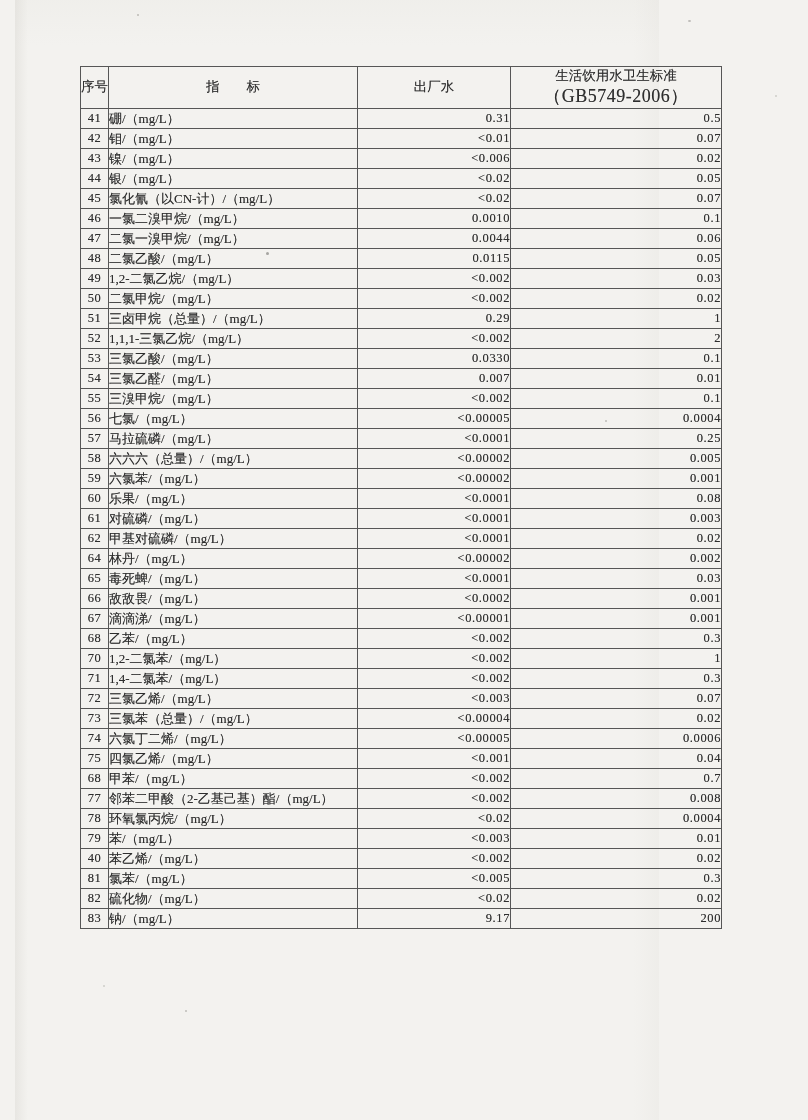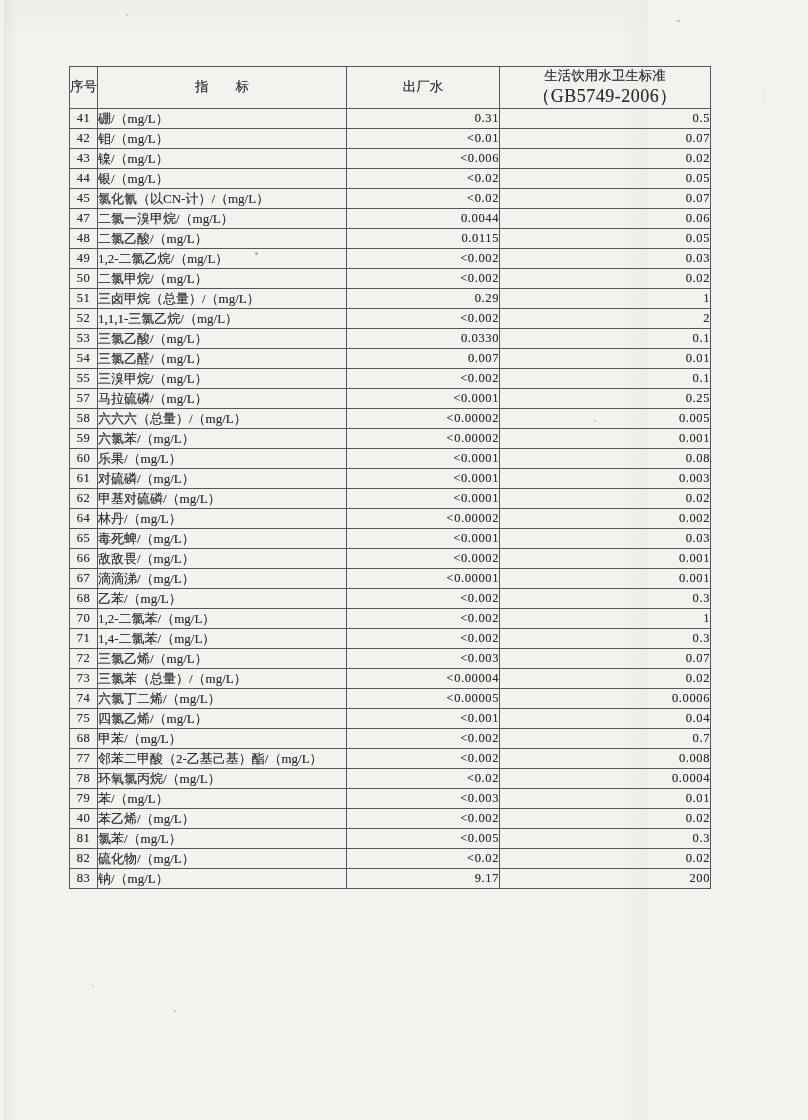--- a/index.html
+++ b/index.html
@@ -10,21 +10,21 @@
     width: 808px;
     height: 1120px;
     font-family: "Liberation Serif", "DejaVu Serif", serif;
     background: #f3f2ef;
     position: relative;
     overflow: hidden;
   }
   
   .page {
     position: absolute;
-    left: 4px; top: 0;
+    left: 15px; top: 0;
     width: 644px; height: 1120px;
     background:
       linear-gradient(90deg, rgba(210,208,202,0.35) 0%, rgba(243,242,239,0) 2%, rgba(243,242,239,0) 96%, rgba(225,223,218,0.25) 100%),
       linear-gradient(180deg, rgba(236,235,231,0.5) 0%, rgba(243,242,239,0) 4%),
       #f3f2ef;
   }
   table.report-table {
     position: absolute;
     left: 65px;
     top: 66px;
@@ -139,20 +139,26 @@
     <td class="c-std">0.05</td>
   </tr>
 
   <tr>
     <td class="c-no">45</td>
     <td class="c-ind">氯化氰（以CN-计）/（mg/L）</td>
     <td class="c-val">&lt;0.02</td>
     <td class="c-std">0.07</td>
   </tr>
 
+  <tr>
+    <td class="c-no">46</td>
+    <td class="c-ind">一氯二溴甲烷/（mg/L）</td>
+    <td class="c-val">0.0010</td>
+    <td class="c-std">0.1</td>
+  </tr>
 
   <tr>
     <td class="c-no">47</td>
     <td class="c-ind">二氯一溴甲烷/（mg/L）</td>
     <td class="c-val">0.0044</td>
     <td class="c-std">0.06</td>
   </tr>
 
   <tr>
     <td class="c-no">48</td>
@@ -203,20 +209,26 @@
     <td class="c-std">0.01</td>
   </tr>
 
   <tr>
     <td class="c-no">55</td>
     <td class="c-ind">三溴甲烷/（mg/L）</td>
     <td class="c-val">&lt;0.002</td>
     <td class="c-std">0.1</td>
   </tr>
 
+  <tr>
+    <td class="c-no">56</td>
+    <td class="c-ind">七氯/（mg/L）</td>
+    <td class="c-val">&lt;0.00005</td>
+    <td class="c-std">0.0004</td>
+  </tr>
 
   <tr>
     <td class="c-no">57</td>
     <td class="c-ind">马拉硫磷/（mg/L）</td>
     <td class="c-val">&lt;0.0001</td>
     <td class="c-std">0.25</td>
   </tr>
 
   <tr>
     <td class="c-no">58</td>

